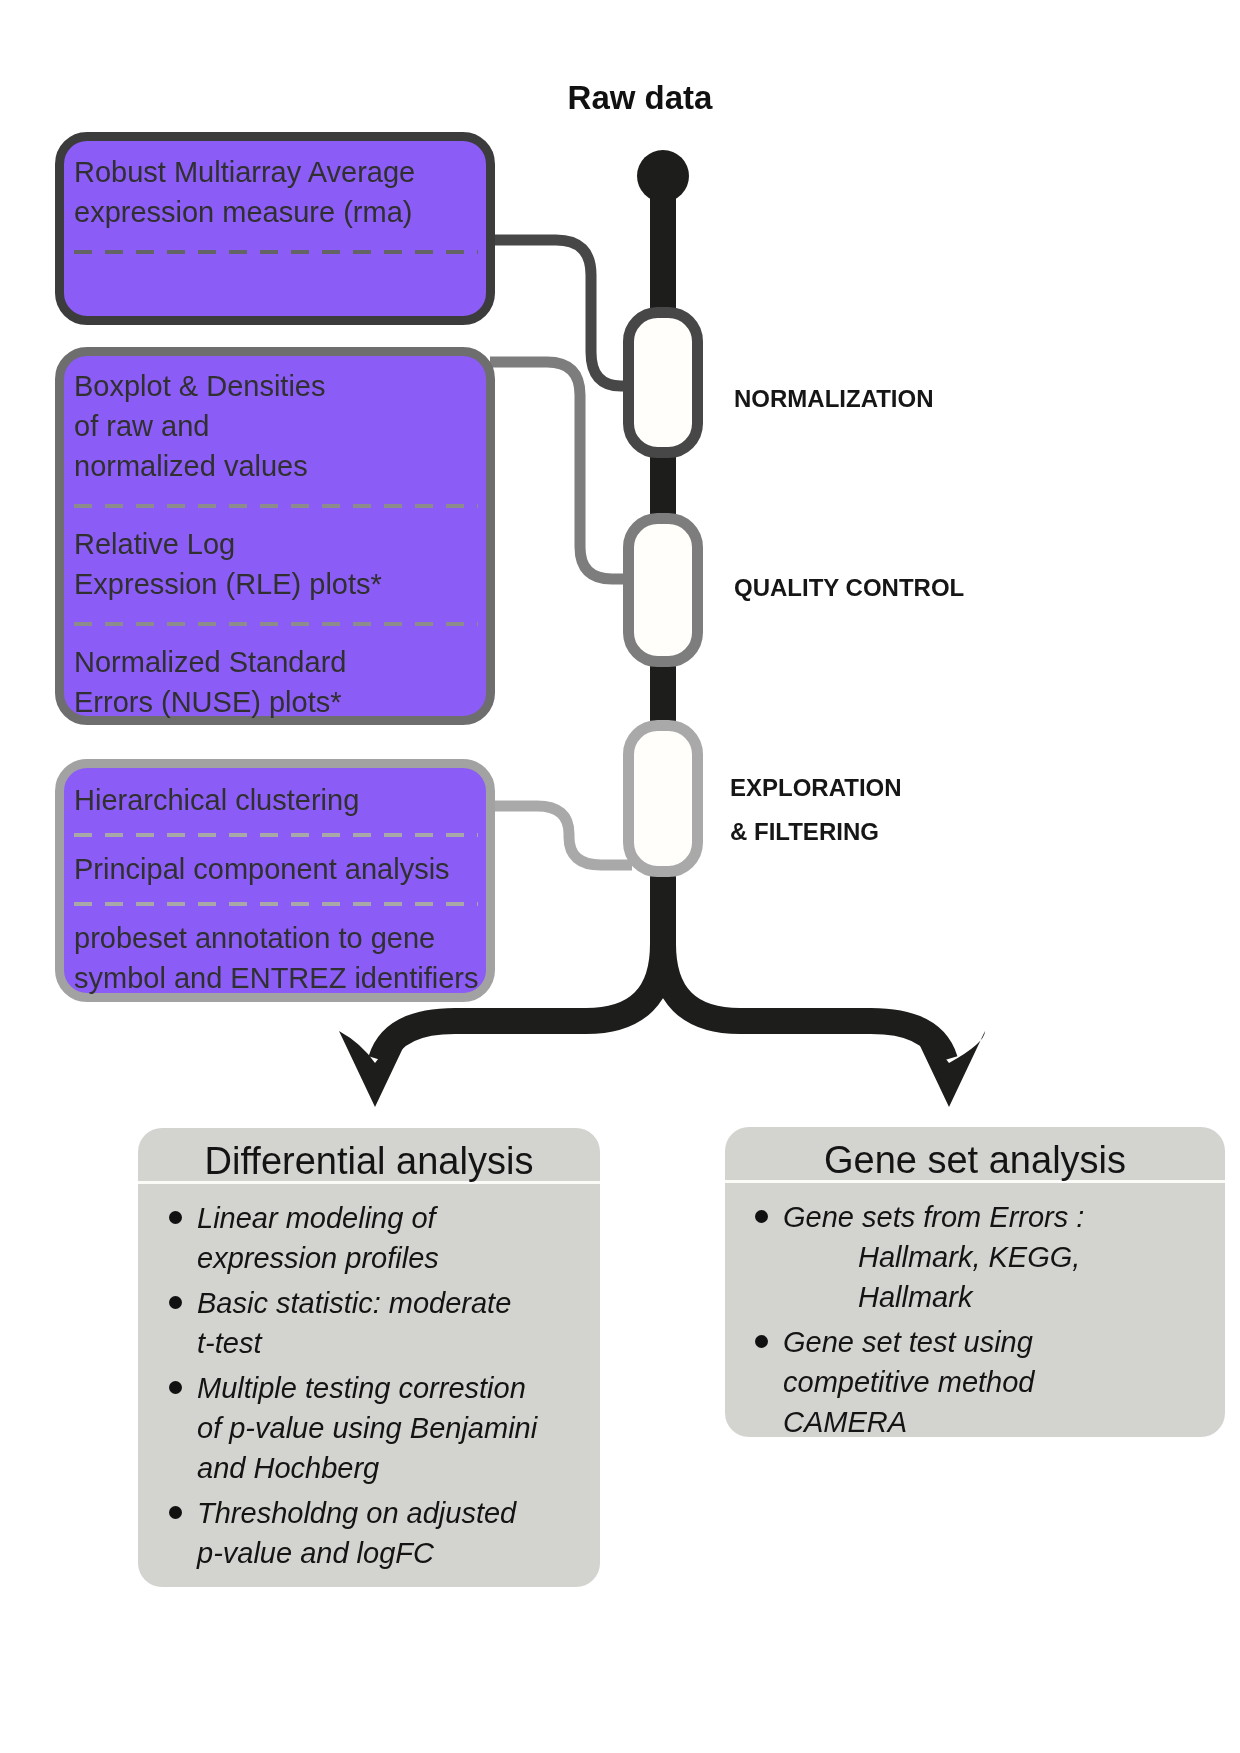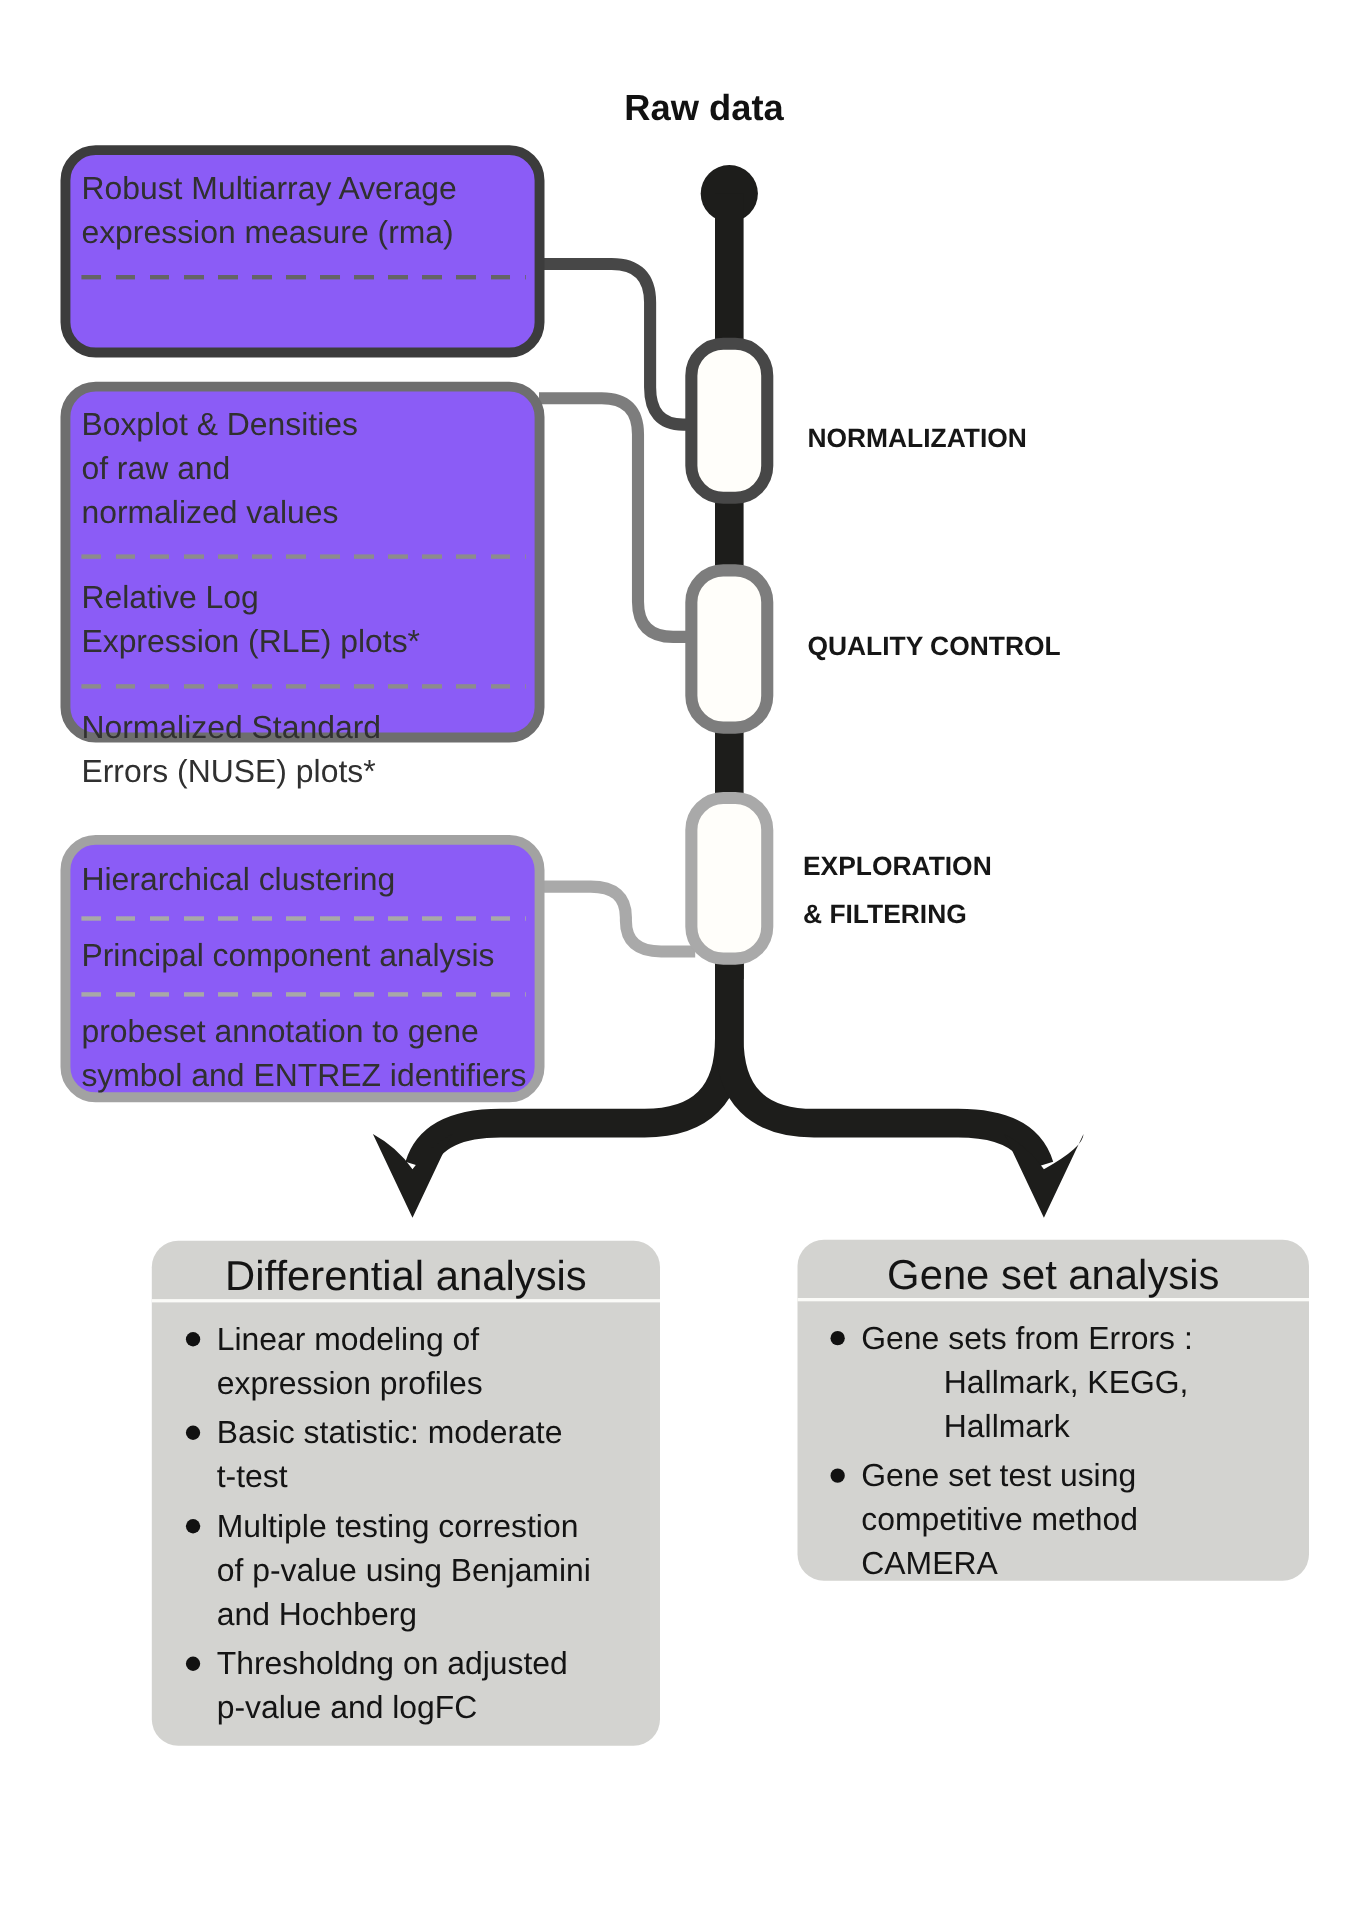--- a/index.html
+++ b/index.html
@@ -13,48 +13,48 @@
     position:absolute; left:520px; top:76px; width:240px; text-align:center;
     font-size:33px; font-weight:bold; color:#111; line-height:44px; white-space:nowrap;
   }
 
   
   .pbox {
     position:absolute; left:55px; width:440px; box-sizing:border-box;
     background:#8b5cf6; border-radius:32px;
   }
   .pbox1 { top:132px; height:193px; border:9px solid #3c3c3c; padding:11px 8px 0 10px; }
-  .pbox2 { top:347px; height:328px; border:9px solid #6e6e6e; padding:10px 8px 0 10px; }
+  .pbox2 { top:347px; height:378px; border:9px solid #6e6e6e; padding:10px 8px 0 10px; }
   .pbox3 { top:747px; height:243px; border:9px solid #a2a2a2; padding:12px 8px 0 10px;margin-top:12px; }
   .pitem { font-size:29px; line-height:40px; color:#303030; white-space:nowrap; }
   .dash  { height:4px; margin:18px 0 16px 0; }
   .pbox1 .dash { background:repeating-linear-gradient(90deg,#646464 0 18px,transparent 18px 31px); }
   .pbox2 .dash { background:repeating-linear-gradient(90deg,#8c8c8c 0 18px,transparent 18px 31px); }
   .pbox3 .dash { background:repeating-linear-gradient(90deg,#a8a8a8 0 18px,transparent 18px 31px); margin:13px 0 12px 0; }
 
   
   .stage-label {
     position:absolute; left:734px; font-size:24px; font-weight:bold;
     color:#161616; line-height:44px; white-space:nowrap;
   }
   #lbl-norm { top:377px; }
   #lbl-qc   { top:566px; }
   #lbl-expl { top:766px; left:730px; }
 
   
   .abox { position:absolute; background:#d3d3d0; border-radius:24px; color:#141414; }
   #diff-box { left:138px; top:1128px; width:462px; height:459px; }
-  #gene-box { left:725px; top:1127px; width:465px; height:310px; }
+  #gene-box { left:725px; top:1127px; width:500px; height:310px; }
   .abox-title { text-align:center; font-size:38px; line-height:40px; padding-top:13px; white-space:nowrap; }
   .abox-sep { height:3px; background:#fbfbf8; }
   ul.abullets {
     list-style:none; margin:14px 0 0 0; padding:0 6px 0 59px;
     font-size:29px; line-height:40px;
   }
-  ul.abullets li { position:relative; margin-bottom:5px; white-space:nowrap; }
+  ul.abullets li { position:relative; margin-bottom:5px; white-space:nowrap;font-style:italic; }
   ul.abullets li::before {
     content:""; position:absolute; left:-28px; top:13px;
     width:13px; height:13px; border-radius:50%; background:#111;
   }
   #gene-box ul.abullets { padding-left:58px; }
   .cont { display:block; padding-left:75px; }
 </style>
 </head>
 <body>
 

